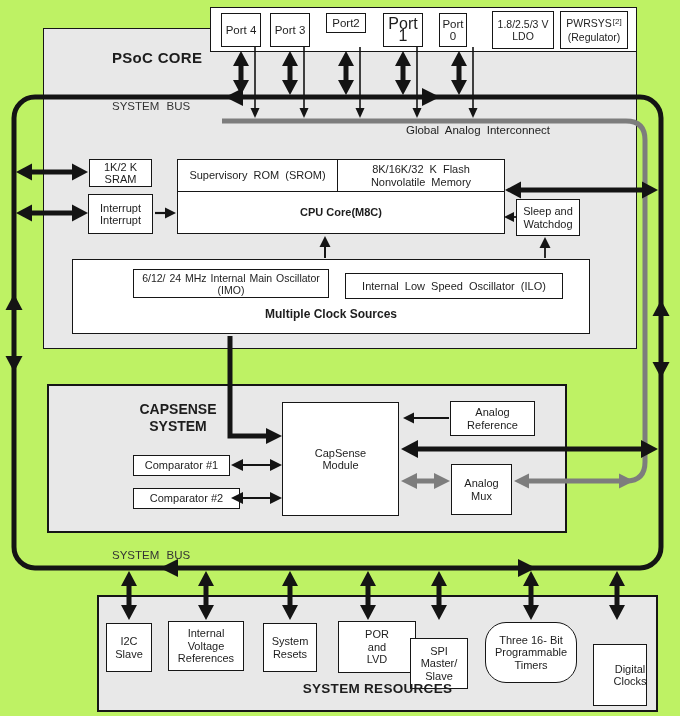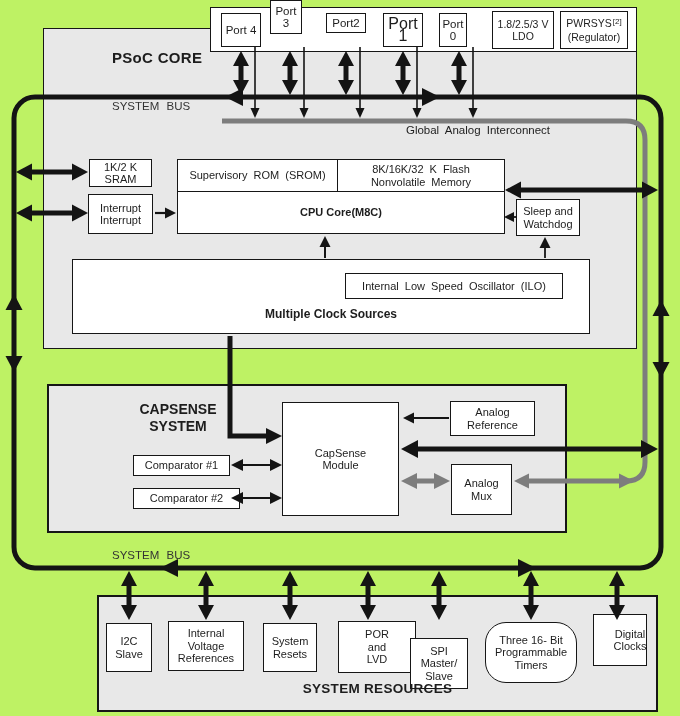--- a/index.html
+++ b/index.html
@@ -41,21 +41,21 @@
 
   <div class="abs gray" style="left:47px;top:384px;width:520px;height:149px;border:2.5px solid #161616;"></div>
 
   <div class="abs gray" style="left:97px;top:595px;width:561px;height:117px;border:2.5px solid #161616;"></div>
 
   <div class="abs" style="left:210px;top:7px;width:427px;height:45px;background:#fff;border:1.6px solid #161616;"></div>
 
   <div class="box" style="left:221px;top:13px;width:40px;height:34px;font-size:11.5px;">
     <span>Port 4</span>
   </div>
-  <div class="box" style="left:270px;top:0;width:32px;height:34px;font-size:11.5px;">
+  <div class="box" style="left:270px;top:13px;width:40px;height:34px;font-size:11.5px;">
     <span>Port 3</span>
   </div>
   <div class="box" style="left:326px;top:13px;width:40px;height:20px;font-size:11.5px;">
     <span>Port2</span>
   </div>
   <div class="box" style="left:383px;top:13px;width:40px;height:34px;font-size:16px;">
     <span>Port 1</span>
   </div>
   <div class="box" style="left:439px;top:13px;width:28px;height:34px;font-size:11.5px;">
     <span>Port 0</span>
@@ -95,20 +95,24 @@
       <span>CPU Core(M8C)</span>
     </div>
   </div>
 
   <div class="box" style="left:516px;top:199px;width:64px;height:37px;">
     <span>Sleep and</span>
     <span>Watchdog</span>
   </div>
 
   <div class="abs" style="left:72px;top:259px;width:518px;height:75px;background:#fff;border:1.6px solid #161616;"></div>
+  <div class="box" style="left:133px;top:269px;width:196px;height:29px;font-size:10.5px;line-height:12px;border-width:1.2px;">
+    <span style="word-spacing:1px;">6/12/ 24 MHz Internal Main Oscillator</span>
+    <span>(IMO)</span>
+  </div>
   <div class="box" style="left:345px;top:273px;width:218px;height:26px;border-width:1.2px;">
     <span class="ws3">Internal Low Speed Oscillator (ILO)</span>
   </div>
   <div class="lbl bold" style="left:231px;top:307px;width:200px;text-align:center;font-size:12px;">Multiple Clock Sources</div>
 
   <div class="lbl bold" style="left:98px;top:401px;width:160px;text-align:center;font-size:14px;line-height:17px;">
     <div>CAPSENSE</div>
     <div>SYSTEM</div>
   </div>
 
@@ -156,21 +160,21 @@
   <div class="box" style="left:410px;top:622px;width:58px;height:51px;margin-top:16px;">
     <span>SPI</span>
     <span>Master/</span>
     <span>Slave</span>
   </div>
   <div class="box" style="left:485px;top:622px;width:92px;height:61px;border-radius:21px;">
     <span>Three 16- Bit</span>
     <span>Programmable</span>
     <span>Timers</span>
   </div>
-  <div class="box" style="left:593px;top:614px;width:54px;height:52px;padding-left:20px;">
+  <div class="box" style="left:593px;top:644px;width:54px;height:62px;padding-left:20px;">
     <span>Digital</span>
     <span>Clocks</span>
   </div>
 
   <div class="lbl bold" style="left:225px;top:681px;width:305px;text-align:center;font-size:13.5px;letter-spacing:0.3px;">SYSTEM RESOURCES</div>
 
   <svg class="overlay" width="680" height="716" viewBox="0 0 680 716">
 
     <g stroke="#7d7d7d" fill="#7d7d7d">
       <path d="M 222 121 L 626 121 Q 645 121 645 140 L 645 462 Q 645 481 626 481 L 522 481" fill="none" stroke-width="5"></path>

